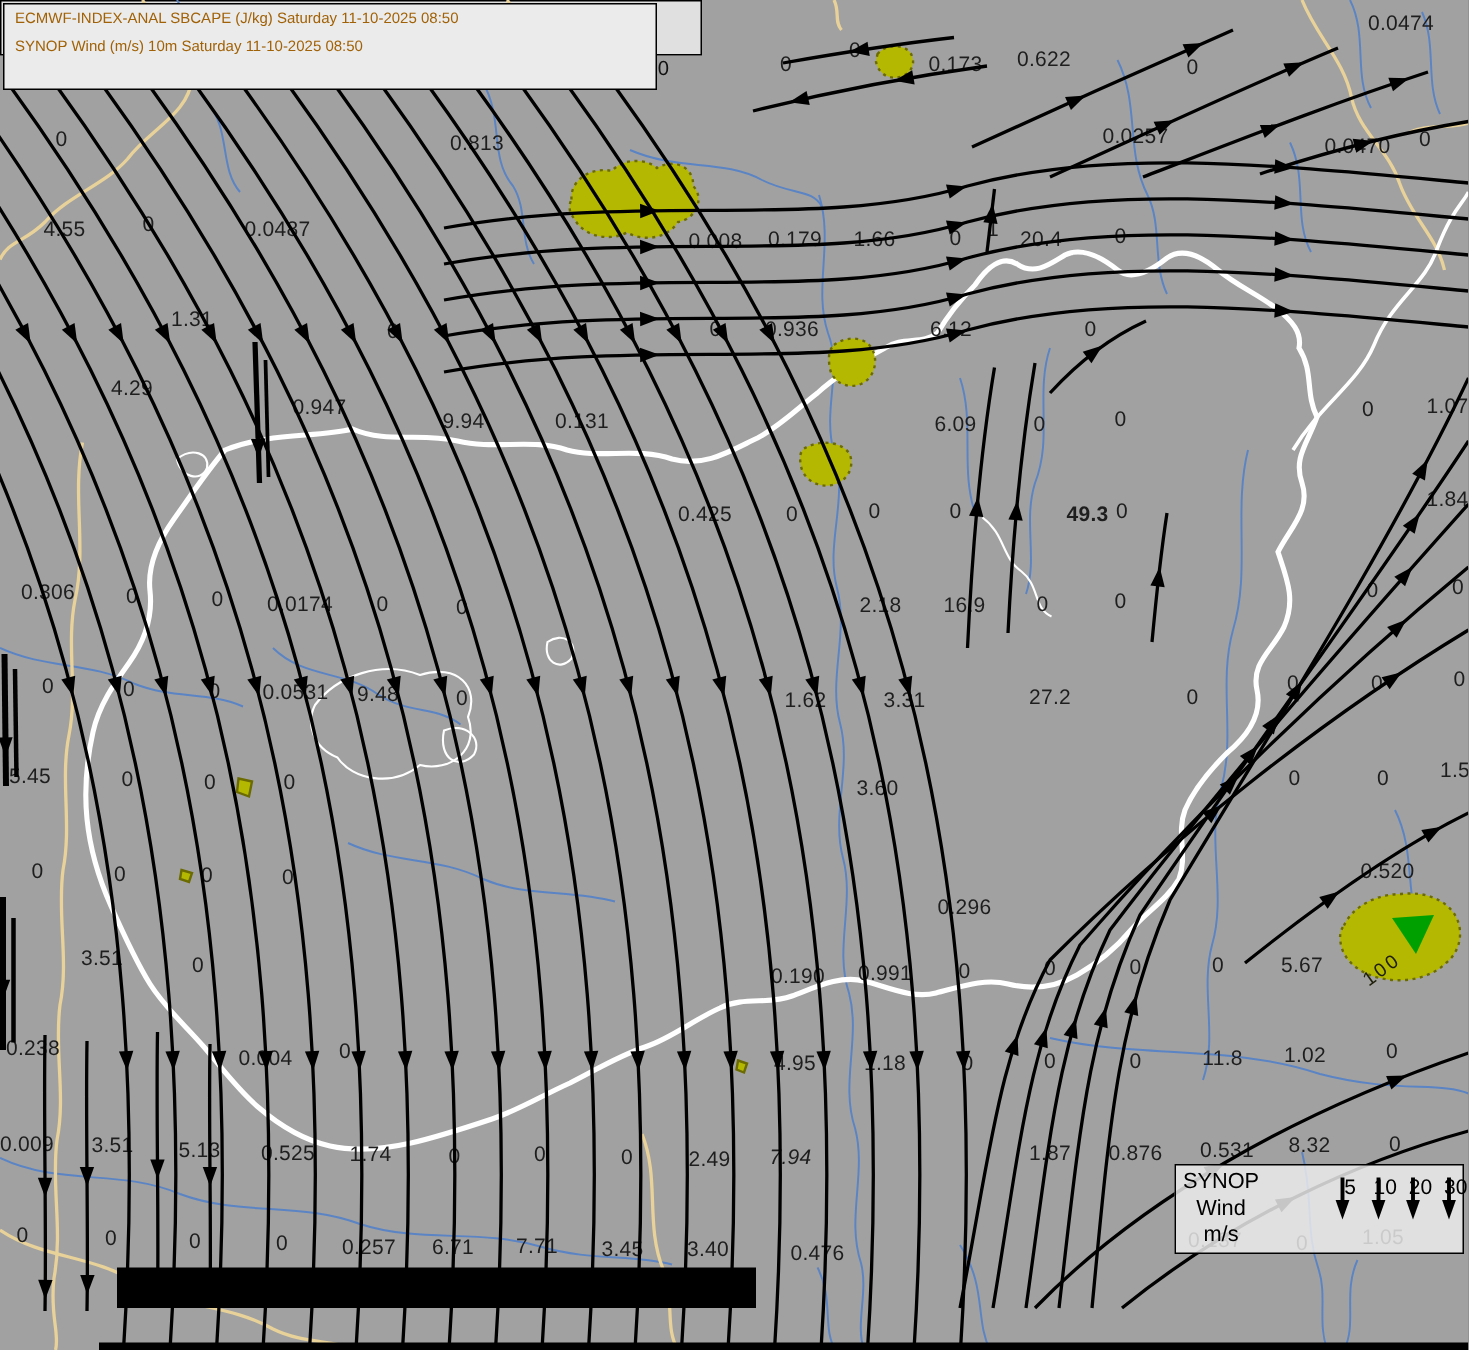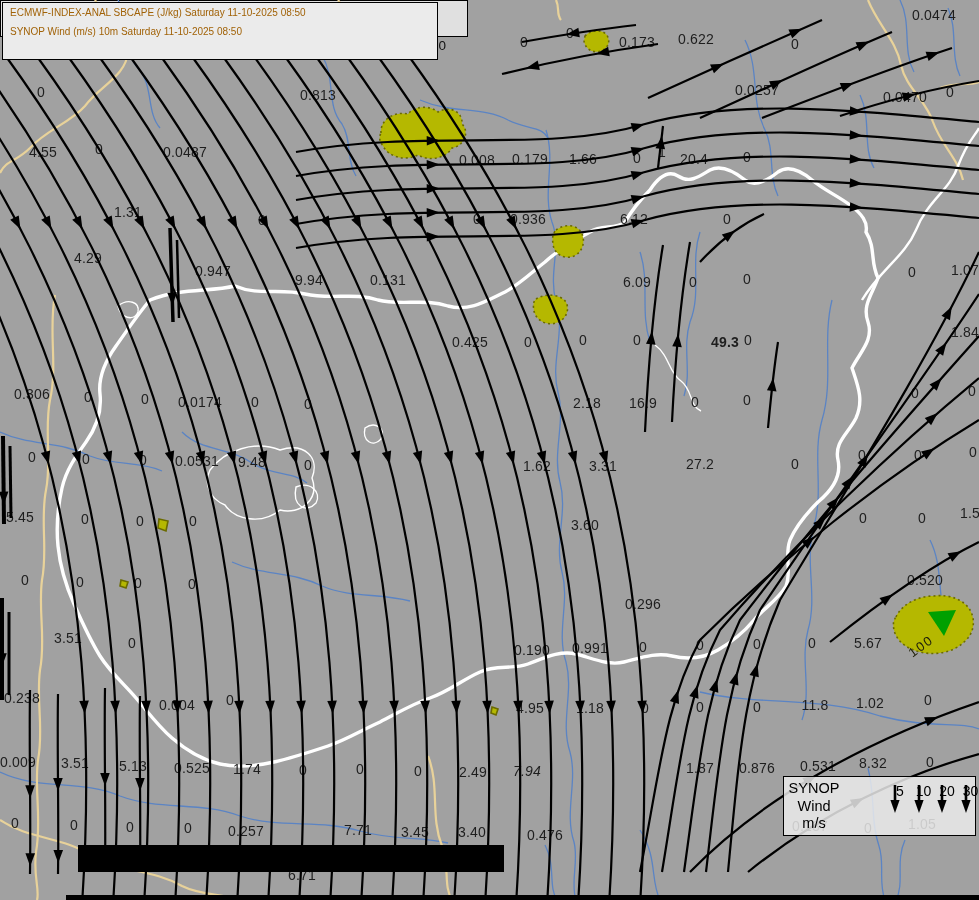--- a/index.html
+++ b/index.html
@@ -214,21 +214,21 @@
       <div class="map-label" style="left: 700px; top: 768px;">1.87</div>
       <div class="map-label" style="left: 757px; top: 768px;">0.876</div>
       <div class="map-label" style="left: 818px; top: 766px;">0.531</div>
       <div class="map-label" style="left: 873px; top: 763px;">8.32</div>
       <div class="map-label" style="left: 930px; top: 762px;">0</div>
       <div class="map-label" style="left: 15px; top: 823px;">0</div>
       <div class="map-label" style="left: 74px; top: 825px;">0</div>
       <div class="map-label" style="left: 130px; top: 827px;">0</div>
       <div class="map-label" style="left: 188px; top: 828px;">0</div>
       <div class="map-label" style="left: 246px; top: 831px;">0.257</div>
-      <div class="map-label" style="left: 302px; top: 831px; margin-top: 44px;">6.71</div>
+      <div class="map-label" style="left: 302px; top: 831px;">6.71</div>
       <div class="map-label" style="left: 358px; top: 830px;">7.71</div>
       <div class="map-label" style="left: 415px; top: 832px;">3.45</div>
       <div class="map-label" style="left: 472px; top: 832px;">3.40</div>
       <div class="map-label" style="left: 545px; top: 835px;">0.476</div>
       <div class="map-label" style="left: 810px; top: 826px;">0.137</div>
       <div class="map-label" style="left: 868px; top: 828px;">0</div>
       <div class="map-label" style="left: 922px; top: 824px;">1.05</div>
     </div>
   <div id="contour-label">100</div>
 

